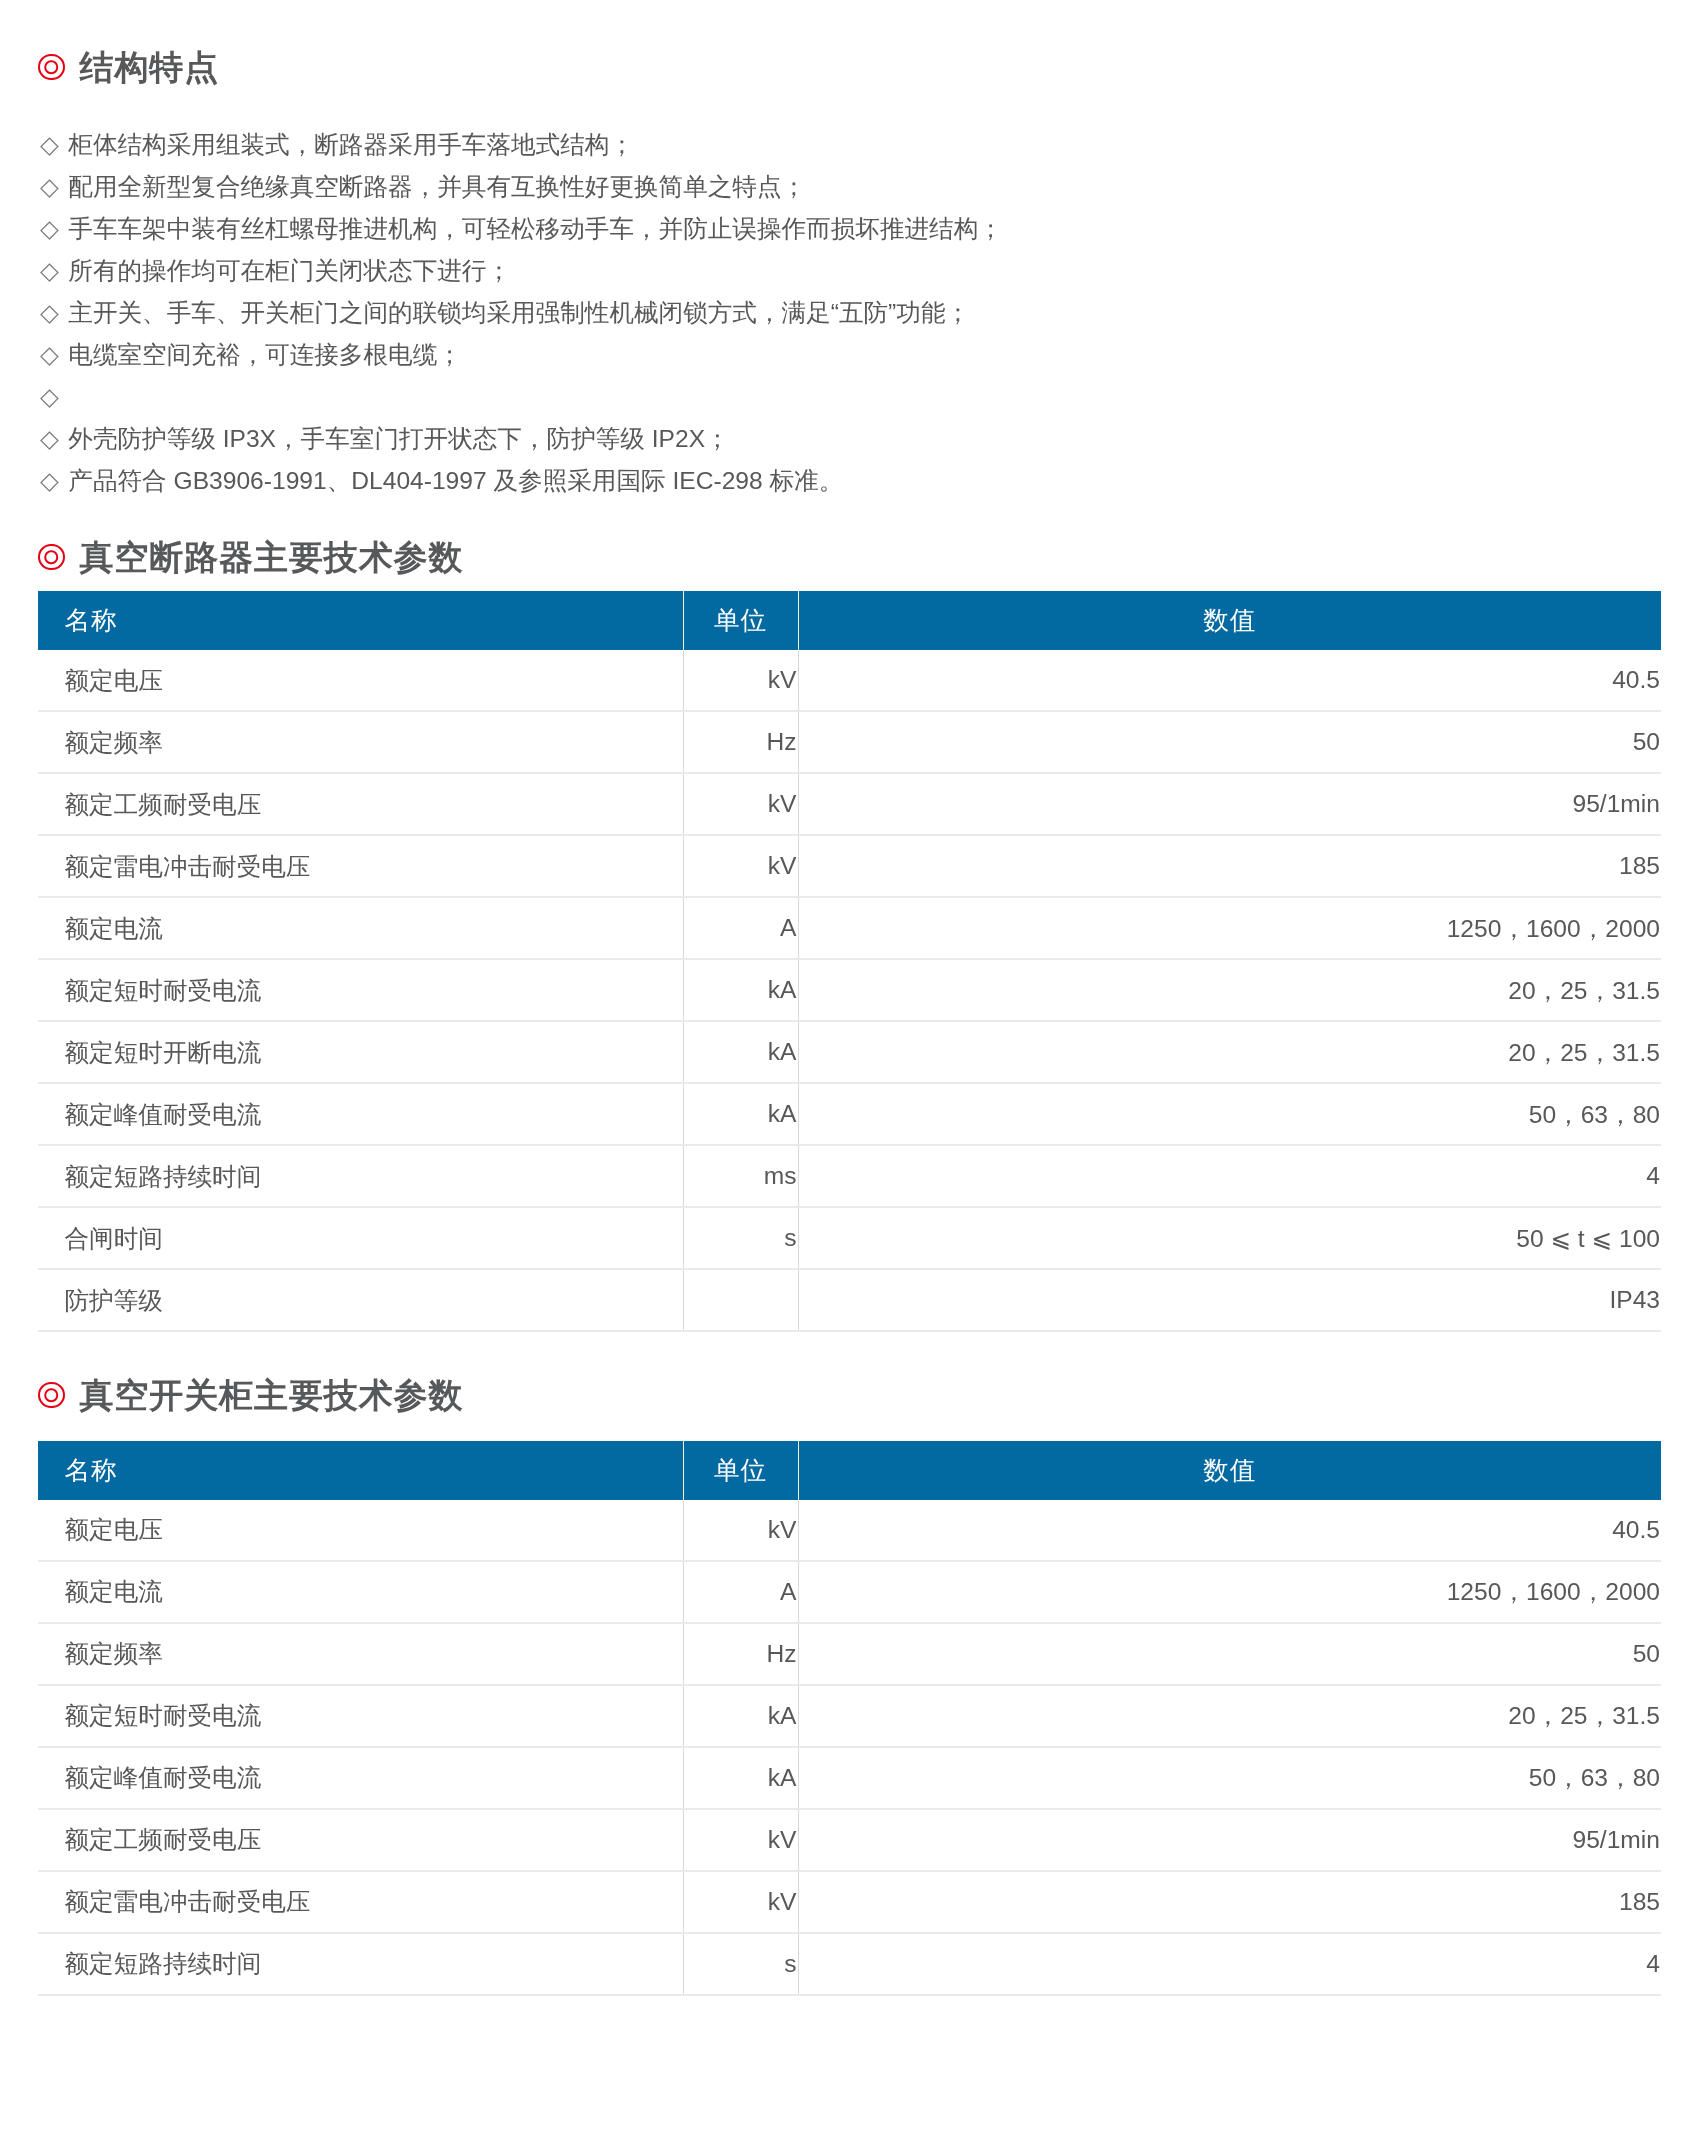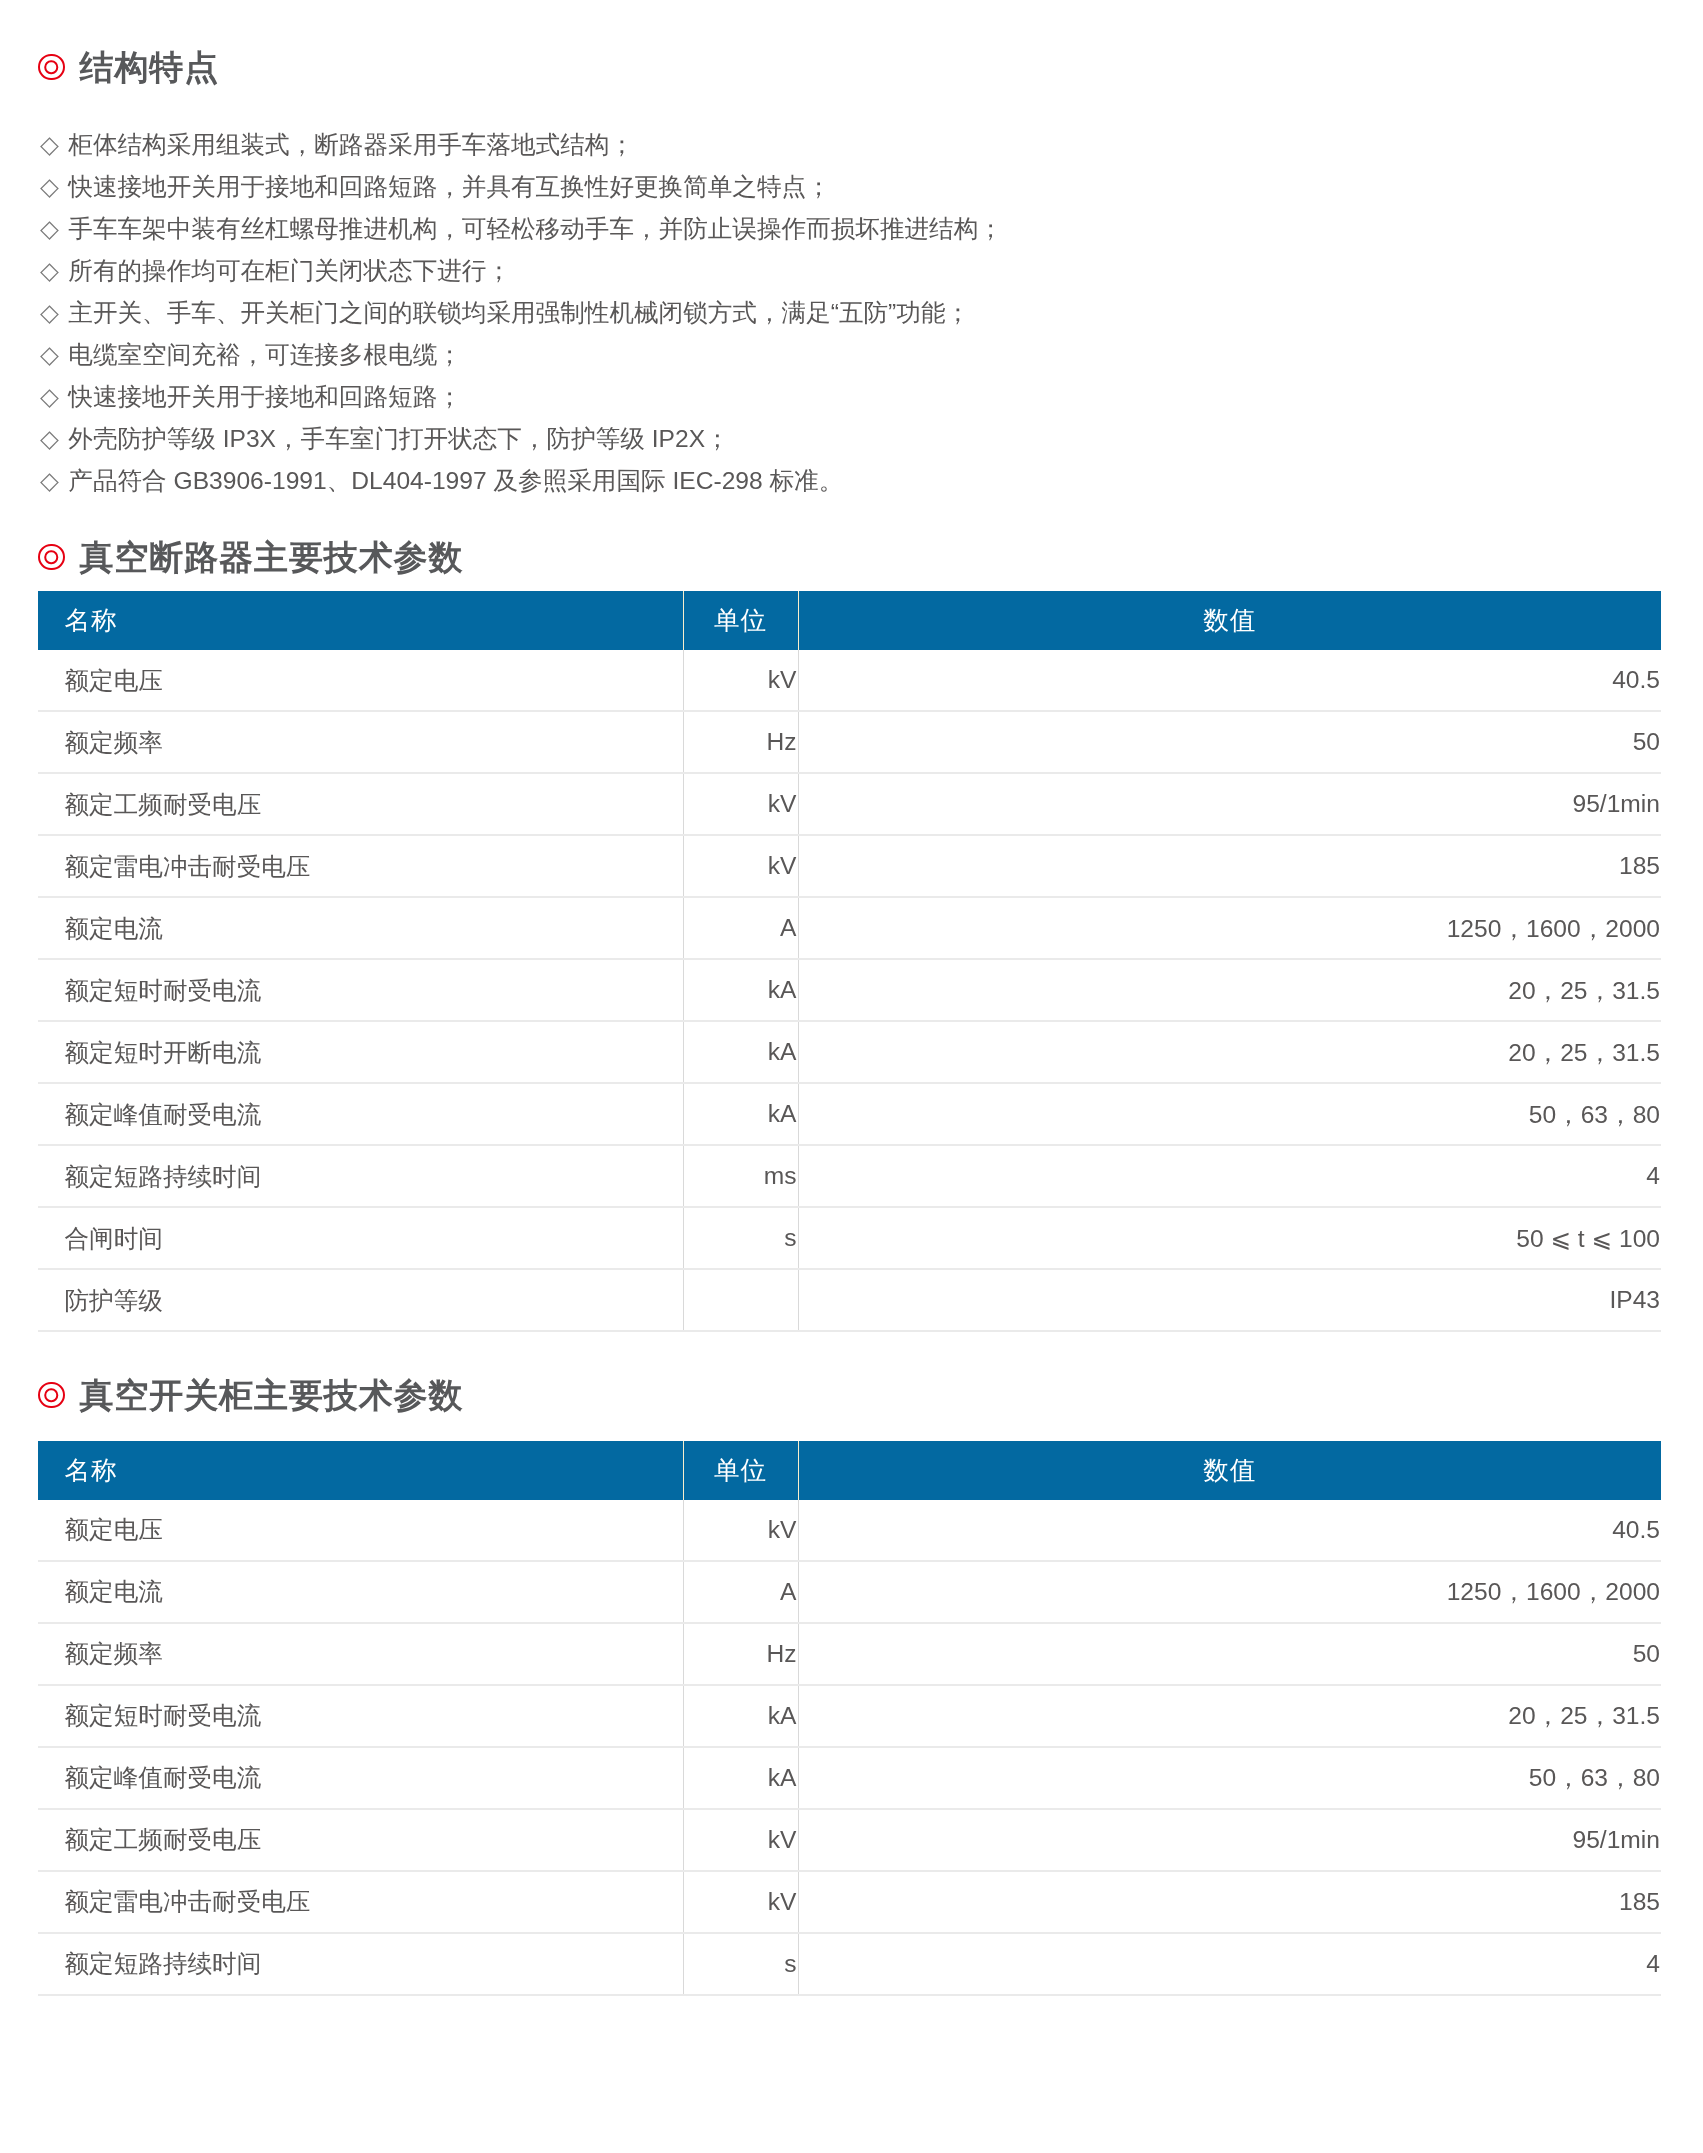--- a/index.html
+++ b/index.html
@@ -95,21 +95,21 @@
 
   <ul class="features-list">
 
       <li>
         <span class="bullet">◇</span>
         <span>柜体结构采用组装式，断路器采用手车落地式结构；</span>
       </li>
 
       <li>
         <span class="bullet">◇</span>
-        <span>快速接地开关用于接地和回路短路，并具有互换性好更换简单之特点；</span>
+        <span>配用全新型复合绝缘真空断路器，并具有互换性好更换简单之特点；</span>
       </li>
 
       <li>
         <span class="bullet">◇</span>
         <span>手车车架中装有丝杠螺母推进机构，可轻松移动手车，并防止误操作而损坏推进结构；</span>
       </li>
 
       <li>
         <span class="bullet">◇</span>
         <span>所有的操作均可在柜门关闭状态下进行；</span>
@@ -120,21 +120,20 @@
         <span>主开关、手车、开关柜门之间的联锁均采用强制性机械闭锁方式，满足“五防”功能；</span>
       </li>
 
       <li>
         <span class="bullet">◇</span>
         <span>电缆室空间充裕，可连接多根电缆；</span>
       </li>
 
       <li>
         <span class="bullet">◇</span>
-        <span>快速接地开关用于接地和回路短路；</span>
       </li>
 
       <li>
         <span class="bullet">◇</span>
         <span>外壳防护等级 IP3X，手车室门打开状态下，防护等级 IP2X；</span>
       </li>
 
       <li>
         <span class="bullet">◇</span>
         <span>产品符合 GB3906-1991、DL404-1997 及参照采用国际 IEC-298 标准。</span>

